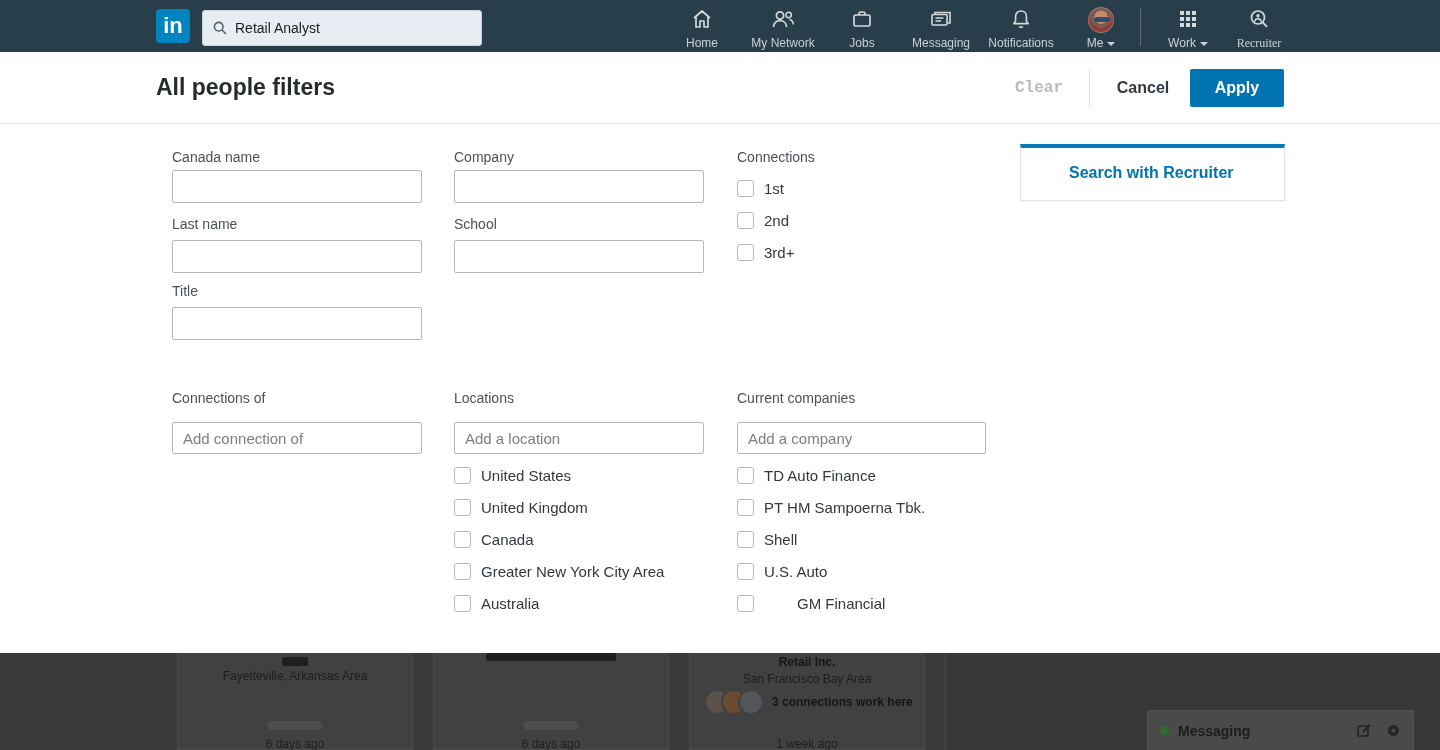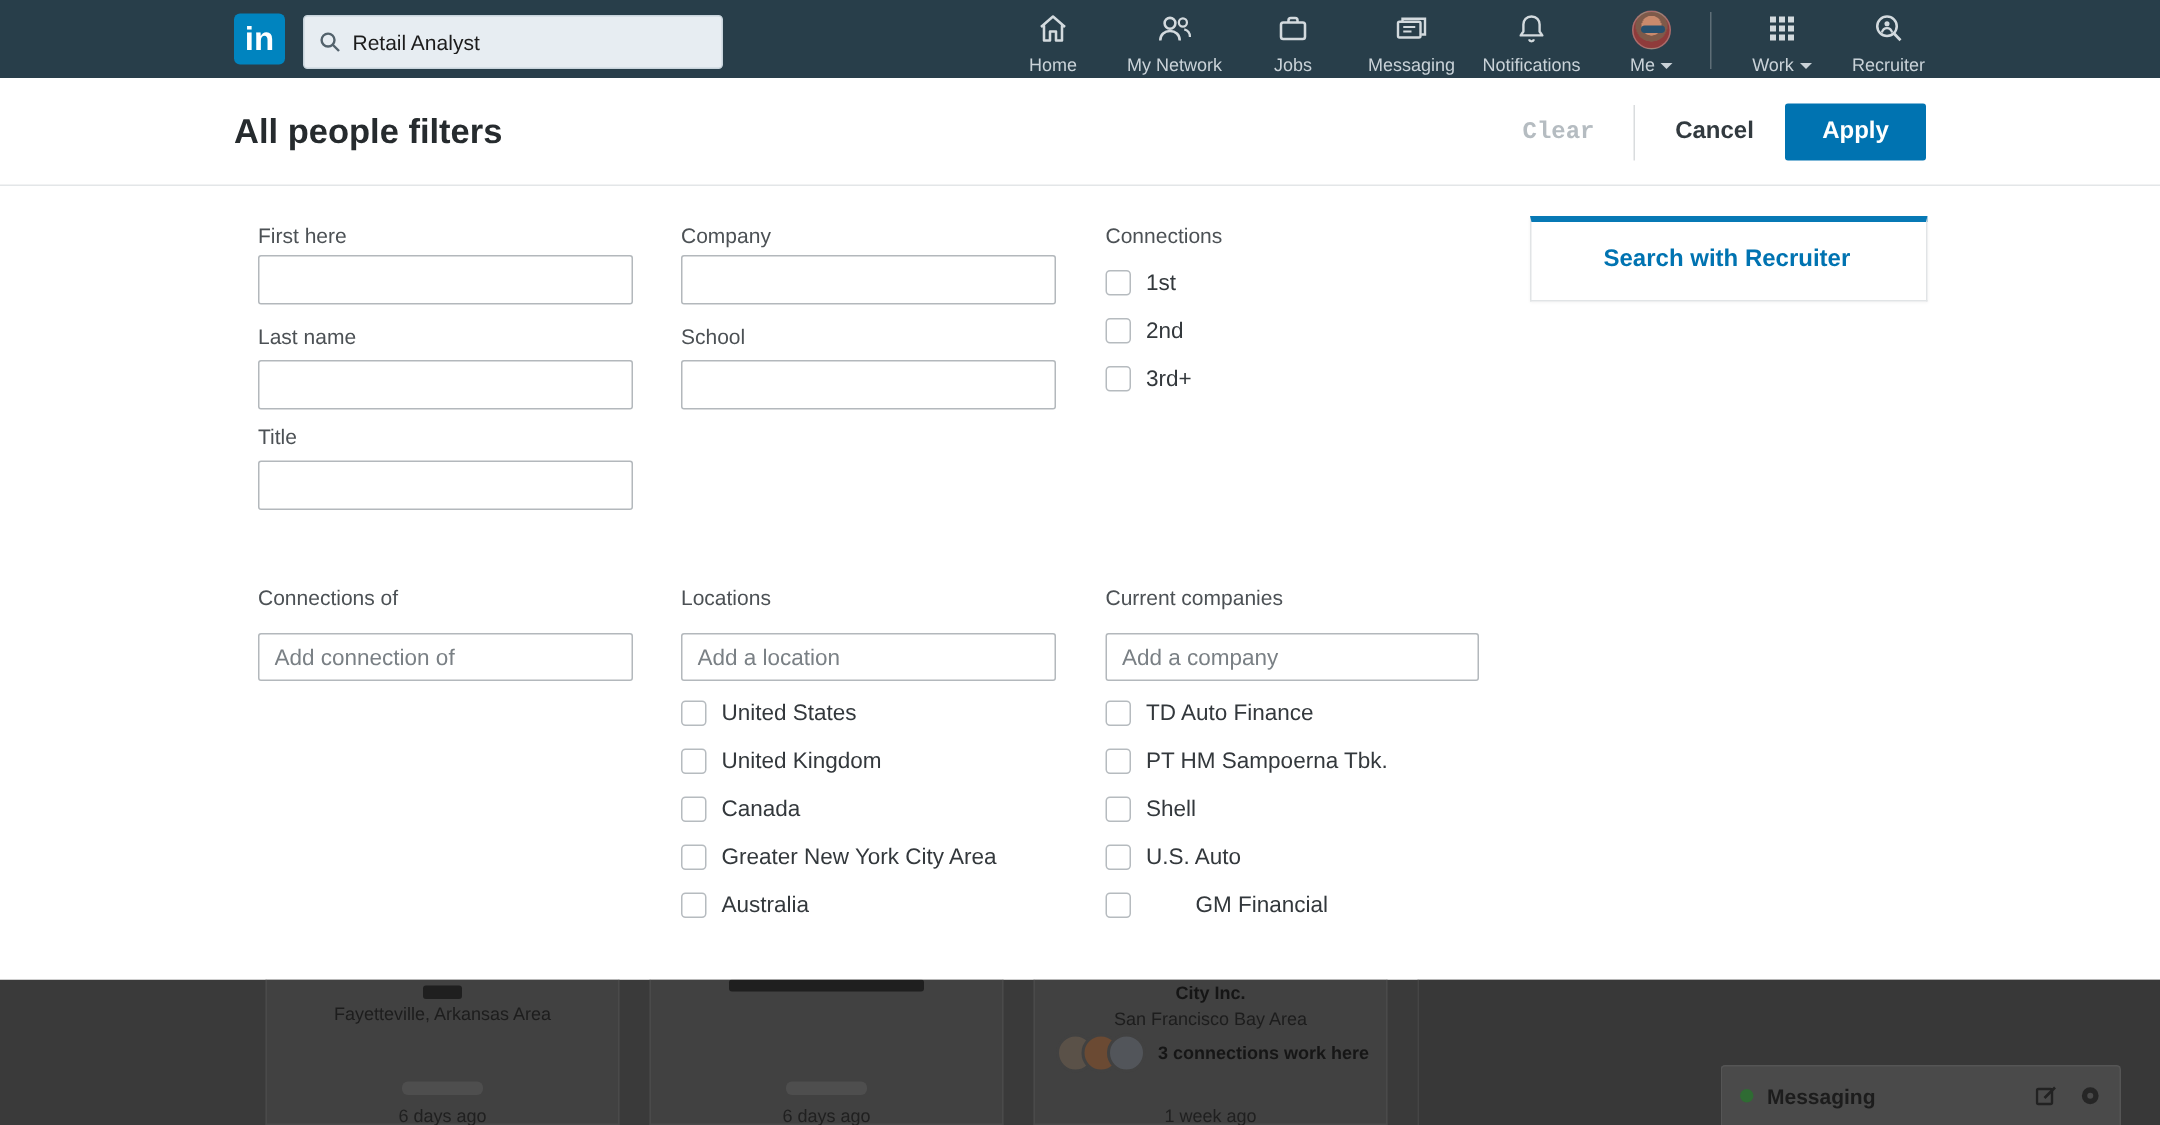--- a/index.html
+++ b/index.html
@@ -90,21 +90,21 @@
       <div class="bd-time">6 days ago</div>
     </div>
 
     <div class="bd-card" style="left:433px;">
       <div class="bd-bar" style="width:130px; margin-top:0; height:8px;"></div>
       <div class="bd-pill"></div>
       <div class="bd-time">6 days ago</div>
     </div>
 
     <div class="bd-card" style="left:689px;">
-      <div class="bd-name">City Inc.</div>
+      <div class="bd-name">Retail Inc.</div>
       <div class="bd-loc">San Francisco Bay Area</div>
       <div class="bd-avatars">
         <div class="av av1"></div>
         <div class="av av2"></div>
         <div class="av av3"></div>
         <span class="bd-conn">3 connections work here</span>
       </div>
       <div class="bd-time">1 week ago</div>
     </div>
 
@@ -198,41 +198,41 @@
             <rect x="9" y="10" width="4" height="4"></rect>
             <rect x="15" y="10" width="4" height="4"></rect>
             <rect x="3" y="16" width="4" height="4"></rect>
             <rect x="9" y="16" width="4" height="4"></rect>
             <rect x="15" y="16" width="4" height="4"></rect>
           </g>
         </svg>
       <span class="nlabel"><span>Work</span><span class="caret"></span></span>
     </div>
 
-    <div class="nav-item" style="left:1228px; width:62px;">
+    <div class="nav-item" style="left:1228px; width:62px;font-family:Liberation Serif, serif;">
       <svg width="24" height="24" viewBox="0 0 24 24">
           <circle cx="11" cy="10.5" r="6.5" fill="none" stroke="#d3dade" stroke-width="1.7"></circle>
           <circle cx="11" cy="8.8" r="1.7" fill="#d3dade"></circle>
           <path d="M7.6 14.6 c0.5-2 1.8-2.9 3.4-2.9 s2.9 0.9 3.4 2.9" fill="none" stroke="#d3dade" stroke-width="1.5"></path>
           <path d="M15.7 15.4 L20 19.8" stroke="#d3dade" stroke-width="1.9"></path>
         </svg>
       <span class="nlabel">Recruiter</span>
     </div>
   </div>
 
   <div class="filters-panel">
     <div class="panel-header">
       <h1 class="page-title">All people filters</h1>
       <button class="btn-clear">Clear</button>
       <div class="header-vdiv"></div>
       <button class="btn-cancel">Cancel</button>
       <button class="btn-apply">Apply</button>
     </div>
 
-    <label class="flabel" style="left:172px; top:97px;">First here</label>
+    <label class="flabel" style="left:172px; top:97px;">Canada name</label>
     <input class="ftext" style="left: 172px; top: 118px;" type="text">
     <label class="flabel" style="left:172px; top:164px;">Last name</label>
     <input class="ftext" style="left: 172px; top: 188px;" type="text">
     <label class="flabel" style="left:172px; top:231px;">Title</label>
     <input class="ftext" style="left: 172px; top: 255px;" type="text">
 
     <label class="flabel" style="left:454px; top:97px;">Company</label>
     <input class="ftext" style="left: 454px; top: 118px;" type="text">
     <label class="flabel" style="left:454px; top:164px;">School</label>
     <input class="ftext" style="left: 454px; top: 188px;" type="text">

